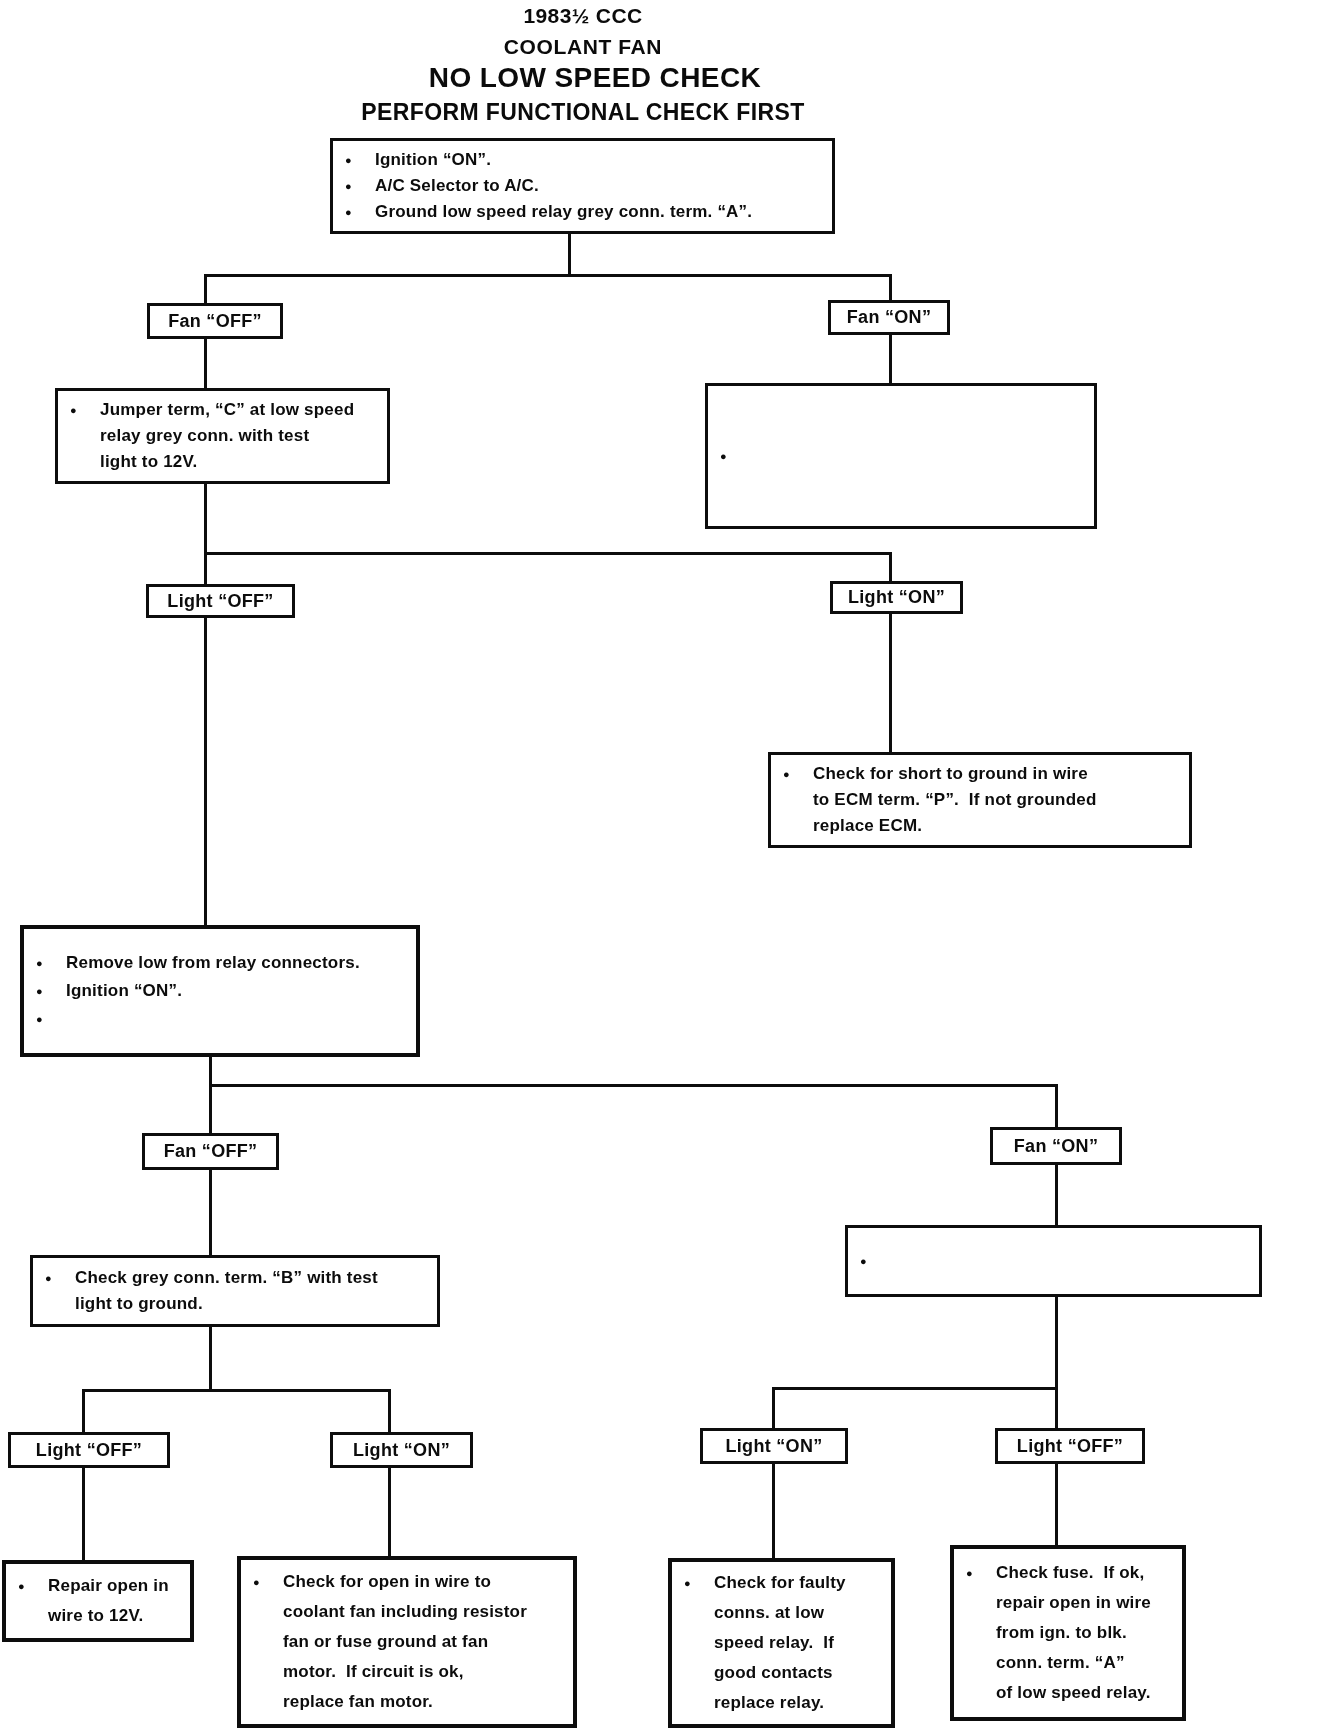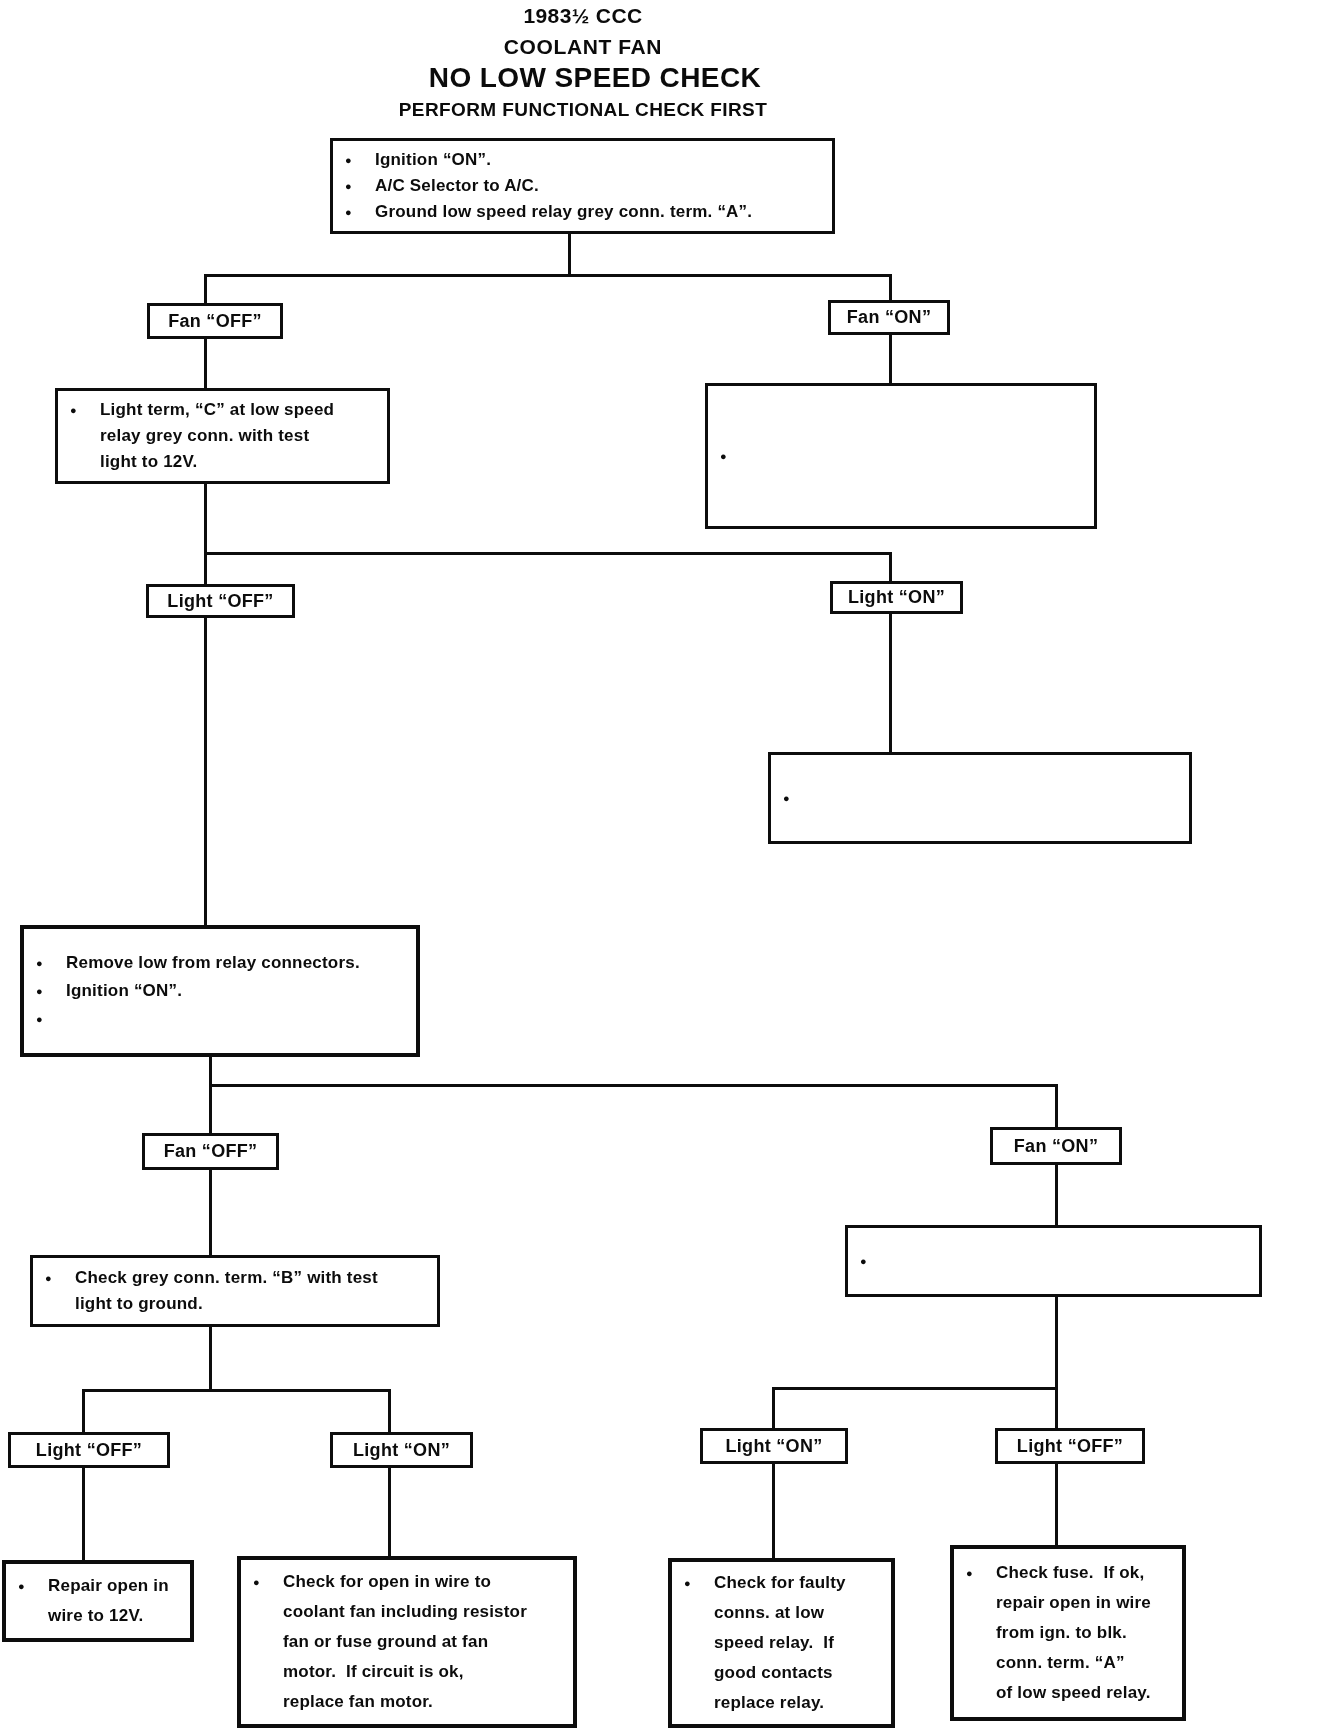--- a/index.html
+++ b/index.html
@@ -4,21 +4,21 @@
 <style>
   * { margin:0; padding:0; box-sizing:border-box; }
   html,body { background:#ffffff; }
   body { font-family:"Liberation Sans", sans-serif; color:#0c0c0c; }
   .page { position:relative; width:1328px; height:1730px; background:#ffffff; overflow:hidden; }
 
   .title { position:absolute; left:0; top:4px; width:1166px; text-align:center; font-weight:bold; color:#0b0b0b; }
   .t-sm  { font-size:21px; letter-spacing:0.4px; }
   .t-sm2 { font-size:21px; letter-spacing:0.6px; margin-top:7px; }
   .t-lg  { font-size:28px; letter-spacing:0.4px; margin-top:3px;margin-left:24px; }
-  .t-md  { font-size:19px; letter-spacing:0.4px; margin-top:5px; }
+  .t-md  { font-size:23px; letter-spacing:0.4px; margin-top:5px; }
 
   .node { position:absolute; background:#ffffff; border:3px solid #0d0d0d; display:flex; align-items:center; }
   .b4 { border-width:4px; }
 
   .label-node { justify-content:center; font-weight:bold; font-size:18px; letter-spacing:0.3px; white-space:nowrap; }
 
   .bullets { width:100%; padding:6px 8px 6px 12px; }
   .bullet-row { display:flex; align-items:flex-start; }
   .glyph { flex:0 0 14px; width:14px; font-size:11px; line-height:26px; margin-right:16px; text-align:left; }
   .btext { font-weight:bold; font-size:17px; line-height:26px; letter-spacing:0.2px; white-space:pre-wrap; }
@@ -62,21 +62,21 @@
     <span>Fan “OFF”</span>
   </div>
   <div class="node label-node" style="left:828px;top:300px;width:122px;height:35px">
     <span>Fan “ON”</span>
   </div>
 
   <div class="node" style="left:55px;top:388px;width:335px;min-height:84px">
     <div class="bullets">
       <div class="bullet-row">
         <span class="glyph">●</span>
-        <span class="btext">Light term, “C” at low speed
+        <span class="btext">Jumper term, “C” at low speed
 relay grey conn. with test
 light to 12V.</span>
       </div>
     </div>
   </div>
 
   <div class="node" style="left:705px;top:383px;width:392px;min-height:146px">
     <div class="bullets">
       <div class="bullet-row">
         <span class="glyph">●</span>
@@ -88,20 +88,23 @@
     <span>Light “OFF”</span>
   </div>
   <div class="node label-node" style="left:830px;top:581px;width:133px;height:33px">
     <span>Light “ON”</span>
   </div>
 
   <div class="node" style="left:768px;top:752px;width:424px;min-height:92px">
     <div class="bullets">
       <div class="bullet-row">
         <span class="glyph">●</span>
+        <span class="btext">Check for short to ground in wire
+to ECM term. “P”.  If not grounded
+replace ECM.</span>
       </div>
     </div>
   </div>
 
   <div class="node b4 lh28" style="left:20px;top:925px;width:400px;min-height:132px">
     <div class="bullets">
       <div class="bullet-row">
         <span class="glyph">●</span>
         <span class="btext">Remove low from relay connectors.</span>
       </div>

